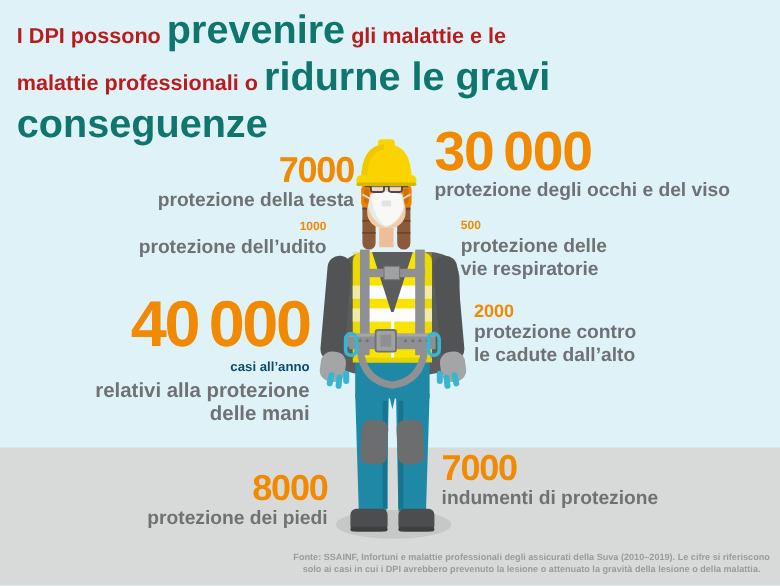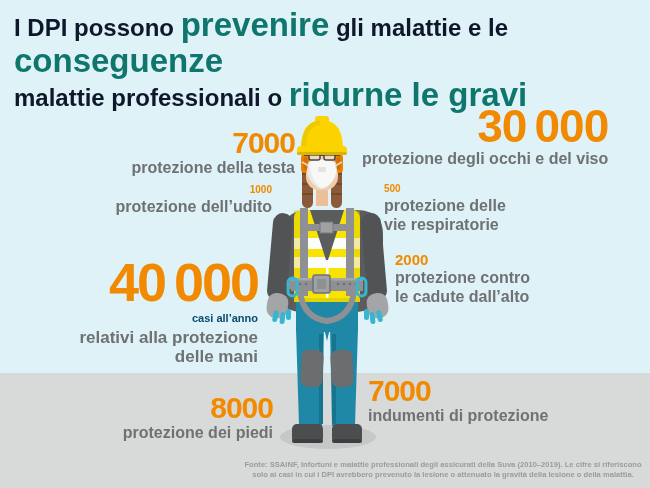--- a/index.html
+++ b/index.html
@@ -8,40 +8,40 @@
     position:relative;
     background:#def2f8;
     font-family:"Liberation Sans","DejaVu Sans",sans-serif;
     font-weight:bold;
   }
   #ground { position:absolute; left:0; top:373px; width:650px; height:115px; background:#d8d9d9; }
 
   
   #title { position:absolute; left:14px; top:8px; width:630px; }
   #title .tline { line-height:33px; white-space:nowrap; }
-  #title .seg-gray { color:#0f172a; font-size:24px; }
+  #title .seg-gray { color:#b91c1c; font-size:18px; }
   #title .seg-orange { color:#0f766e; font-size:33px; }
 
   
   .stat { position:absolute; }
   .stat .num { color:#f18a00; }
   .stat .sub { color:#0c4a6e; font-size:11px; line-height:19px; }
   .stat .label { color:#6f7173; font-size:16px; line-height:19px; white-space:pre-line; }
   .num-xl { font-size:54px; line-height:54px; letter-spacing:-2px; }
-  .num-lg { font-size:46px; line-height:46px; letter-spacing:-1px;text-align:right; }
+  .num-lg { font-size:46px; line-height:46px; letter-spacing:-1px; }
   .num-md { font-size:30px; line-height:31px; letter-spacing:-1px; }
   .num-sm { font-size:15px; line-height:17px; }
   .num-xs { font-size:10px; line-height:14px; }
   .ta-r { text-align:right; }
 
   #stat-head        { right:355px; top:127px; }
   #stat-eyes        { left:362px;  top:103px; }
   #stat-hearing     { right:378px; top:183px; }
   #stat-respiratory { left:384px;  top:182px; }
-  #stat-hands       { right:392px; top:243px;margin-top:12px; }
+  #stat-hands       { right:392px; top:243px; }
   #stat-hands .label{ font-size:17px; }
   #stat-falls       { left:395px;  top:251px; }
   #stat-feet        { right:377px; top:392px; }
   #stat-clothing    { left:368px;  top:375px; }
 
   
   #footer {
     position:absolute; right:6px; top:460px; width:402px;
     color:#9b9b9b; font-size:7.6px; line-height:9.6px;
     font-weight:bold; text-align:center;
@@ -50,22 +50,22 @@
   
   #worker { position:absolute; left:240px; top:110px; width:160px; height:345px; }
 </style>
 </head>
 <body>
 
 <div id="ground"></div>
 
 <h1 id="title">
     <div class="tline"><span class="seg-gray">I DPI possono </span><span class="seg-orange">prevenire</span><span class="seg-gray"> gli malattie e le</span></div>
+    <div class="tline"><span class="seg-gray">malattie professionali o </span><span class="seg-orange">ridurne le gravi</span></div>
     <div class="tline"><span class="seg-orange">conseguenze</span></div>
-    <div class="tline"><span class="seg-gray">malattie professionali o </span><span class="seg-orange">ridurne le gravi</span></div>
   </h1>
 
 <div id="worker">
   <svg width="160" height="345" viewBox="0 0 160 345">
 
     <ellipse cx="88" cy="327" rx="48" ry="12" fill="#c6c7c7"></ellipse>
 
     <g>
       <path d="M42,196 L42,124 Q42,102 66,100 L119,100 Q143,102 143,124 L143,196 Q120,204 87,204 Q54,204 42,196 Z" fill="#5a5c5e"></path>
     </g>

